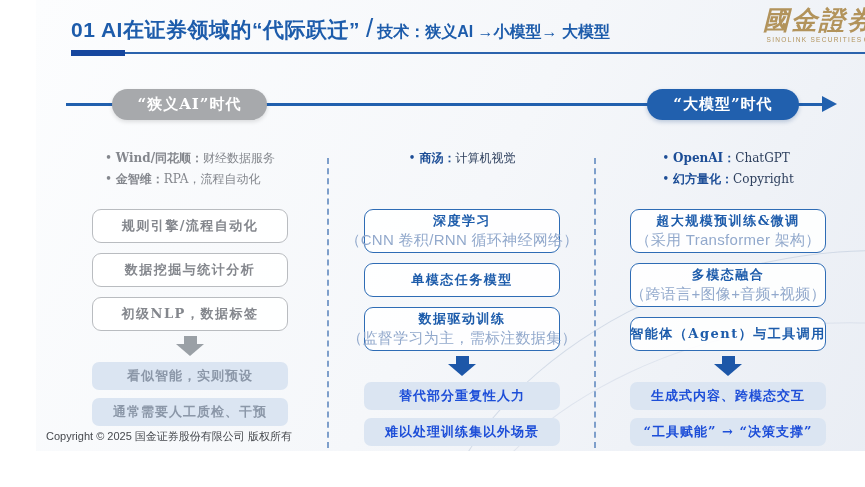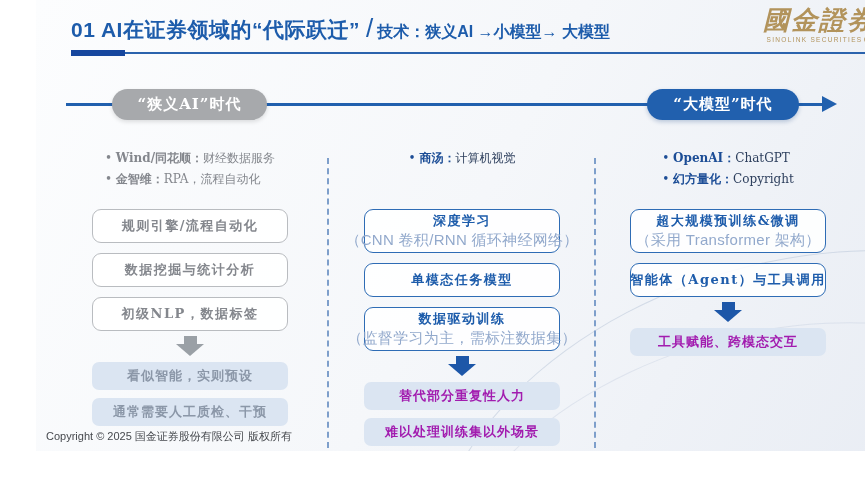--- a/index.html
+++ b/index.html
@@ -73,21 +73,21 @@
   .col-gray .arrow-stem { background:#9aa0a6; }
   .col-gray .arrow-head { border-top:12px solid #9aa0a6; }
   .col-blue .arrow-stem { background:#1d57a8; }
   .col-blue .arrow-head { border-top:12px solid #1d57a8; }
 
   .results { margin-top:6px; display:flex; flex-direction:column; gap:8px; }
   .result { height:28px; border-radius:7px; background:#dbe5f2;
     display:flex; align-items:center; justify-content:center; font-size:13px; letter-spacing:1px;
     font-family:"DejaVu Serif", serif; white-space:nowrap; }
   .col-gray .result { color:#8b97a8; font-weight:600; }
-  .col-blue .result { color:#a21caf; font-weight:700;text-align:right; }
+  .col-blue .result { color:#1d4ed8; font-weight:700;text-align:right; }
 
   
   .copyright { position:absolute; left:10px; bottom:7px; font-size:11px; color:#46494e; }
   .page-num { position:absolute; right:14px; bottom:6px; font-size:11px; color:#6b6e73; }
 </style>
 </head>
 <body>
 
 <div id="slide">
   <div class="curve curve1"></div>
@@ -182,27 +182,32 @@
         <div><span class="bullet-dot">•</span> <span class="bullet-lead">OpenAI：</span><span class="bullet-rest">ChatGPT</span></div>
         <div><span class="bullet-dot">•</span> <span class="bullet-lead">幻方量化：</span><span class="bullet-rest">Copyright</span></div>
       </div>
     </div>
     <div class="boxes">
       <div class="box">
         <div class="box-title">超大规模预训练&amp;微调</div>
         <div class="box-sub">（采用 Transformer 架构）</div>
       </div>
       <div class="box">
+        <div class="box-title">多模态融合</div>
+        <div class="box-sub">（跨语言+图像+音频+视频）</div>
+      </div>
+      <div class="box">
           <div class="box-title">智能体（Agent）与工具调用</div>
         </div>
     </div>
     <div class="arrow">
         <div class="arrow-stem"></div>
         <div class="arrow-head"></div>
       </div>
     <div class="results">
-      <div class="result">工具赋能、跨模态交互</div>
+      <div class="result">生成式内容、跨模态交互</div>
+      <div class="result">“工具赋能” → “决策支撑”</div>
     </div>
   </div>
 
   <div class="copyright">Copyright © 2025 国金证券股份有限公司 版权所有</div>
   <div class="page-num">3</div>
 </div>
 
 </body></html>

